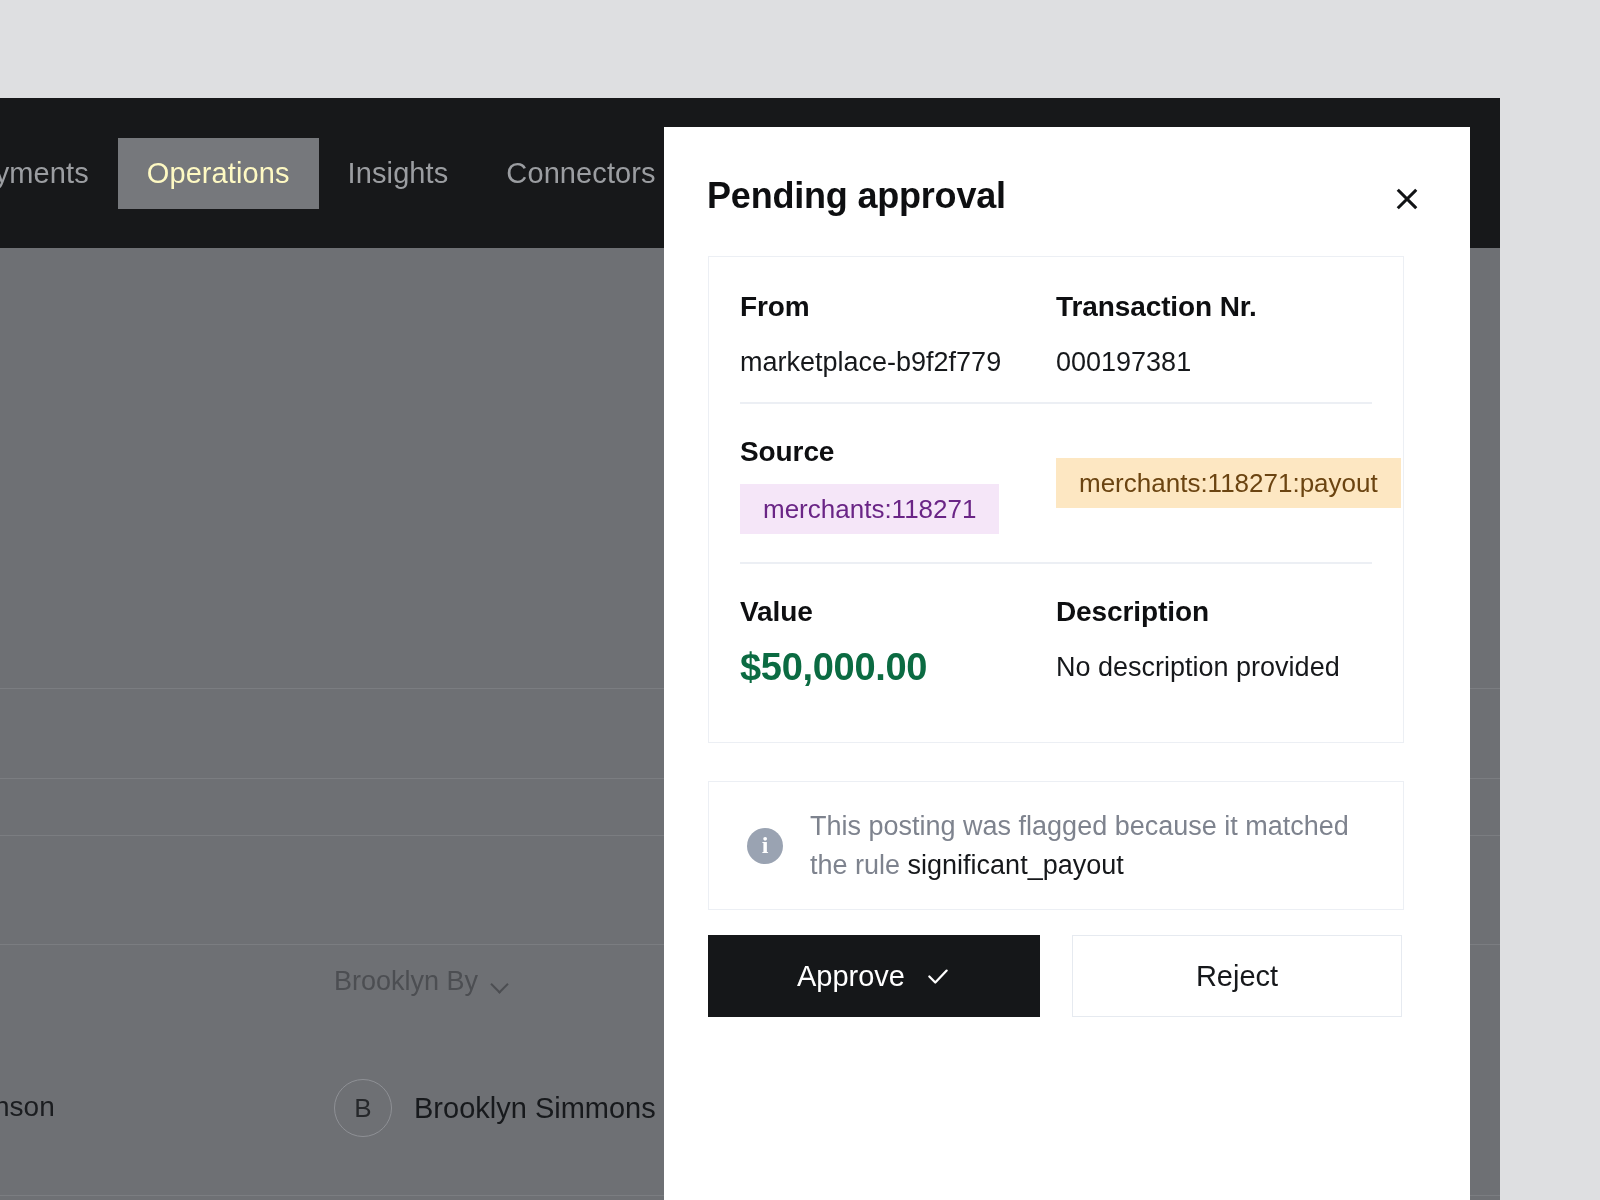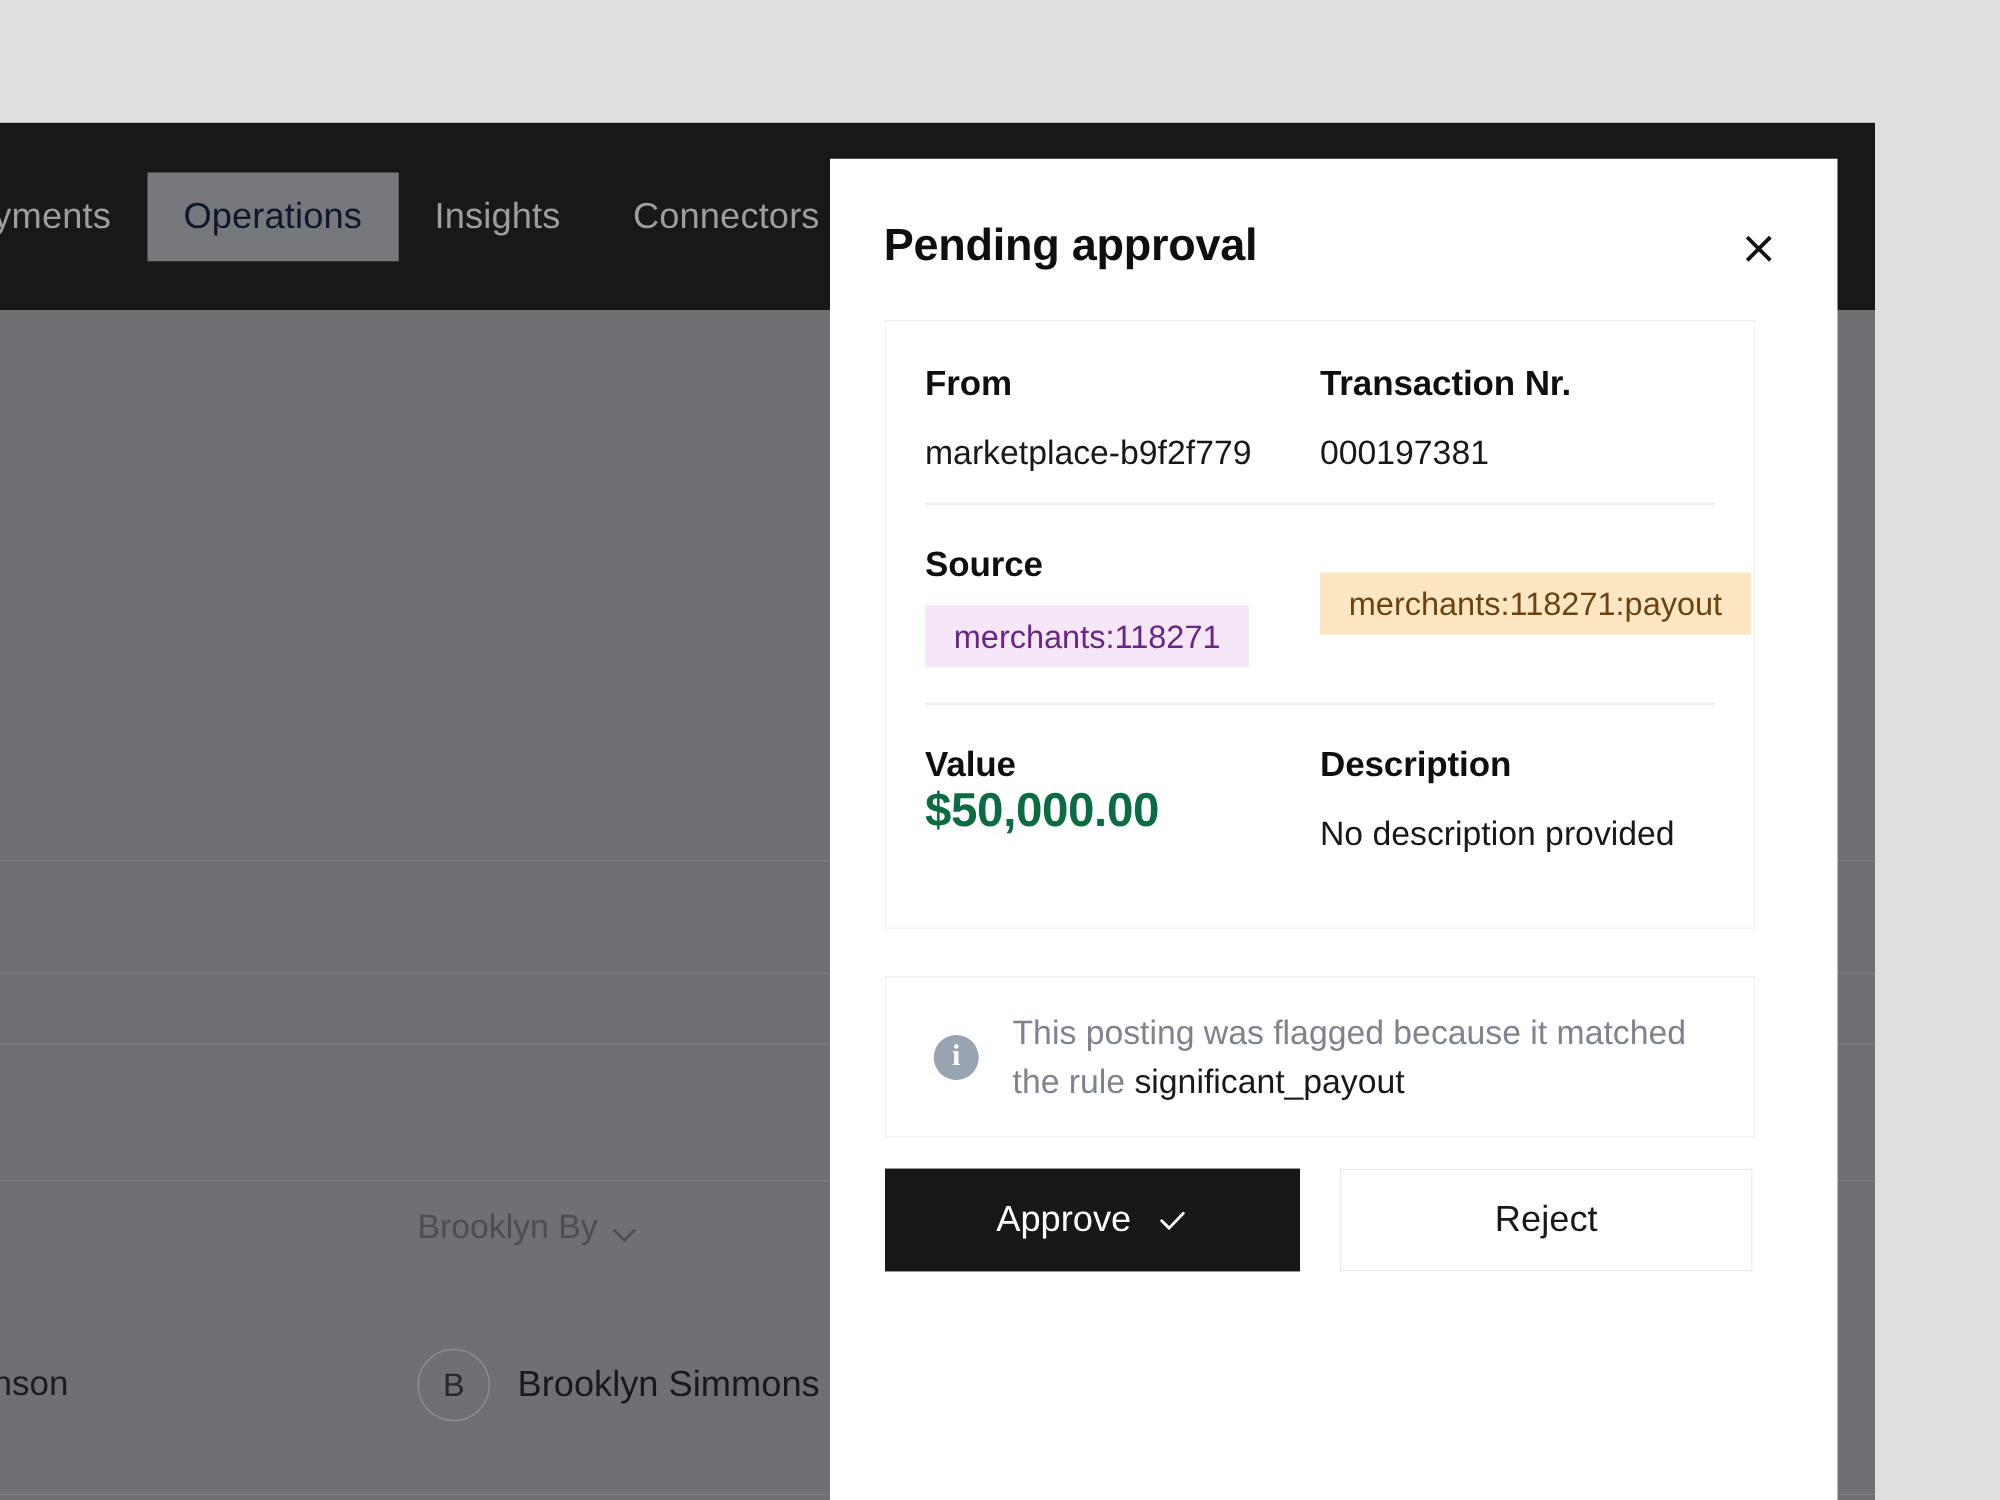--- a/index.html
+++ b/index.html
@@ -51,21 +51,21 @@
   .nav-tab {
     font-size: 29px;
     color: #9b9da1;
     padding: 19px 29px;
     white-space: nowrap;
     letter-spacing: 0.1px;
     cursor: pointer;
   }
   .nav-tab.is-active {
     background: #76787c;
-    color: #0f172a;
+    color: #fef9c3;
   }
 
   
   #content-area {
     position: absolute;
     left: 0;
     top: 150px;
     width: 1500px;
     height: 952px;
     background: #ffffff;
@@ -395,21 +395,21 @@
             <span class="chip chip-dest">merchants:118271:payout</span>
           </div>
         </div>
       </div>
 
       <div class="card-sep"></div>
 
       <div class="detail-row" style="padding-top:32px; padding-bottom:34px;">
         <div class="detail-col">
           <div class="detail-label">Value</div>
-          <div class="value-amount" style="">$50,000.00</div>
+          <div class="value-amount" style="margin-top:18px;">$50,000.00</div>
         </div>
         <div class="detail-col right">
           <div class="detail-label">Description</div>
           <div class="desc-text" style="margin-top:24px;">No description provided</div>
         </div>
       </div>
     </div>
 
     <div id="flag-notice">
       <span id="info-icon">i</span>

